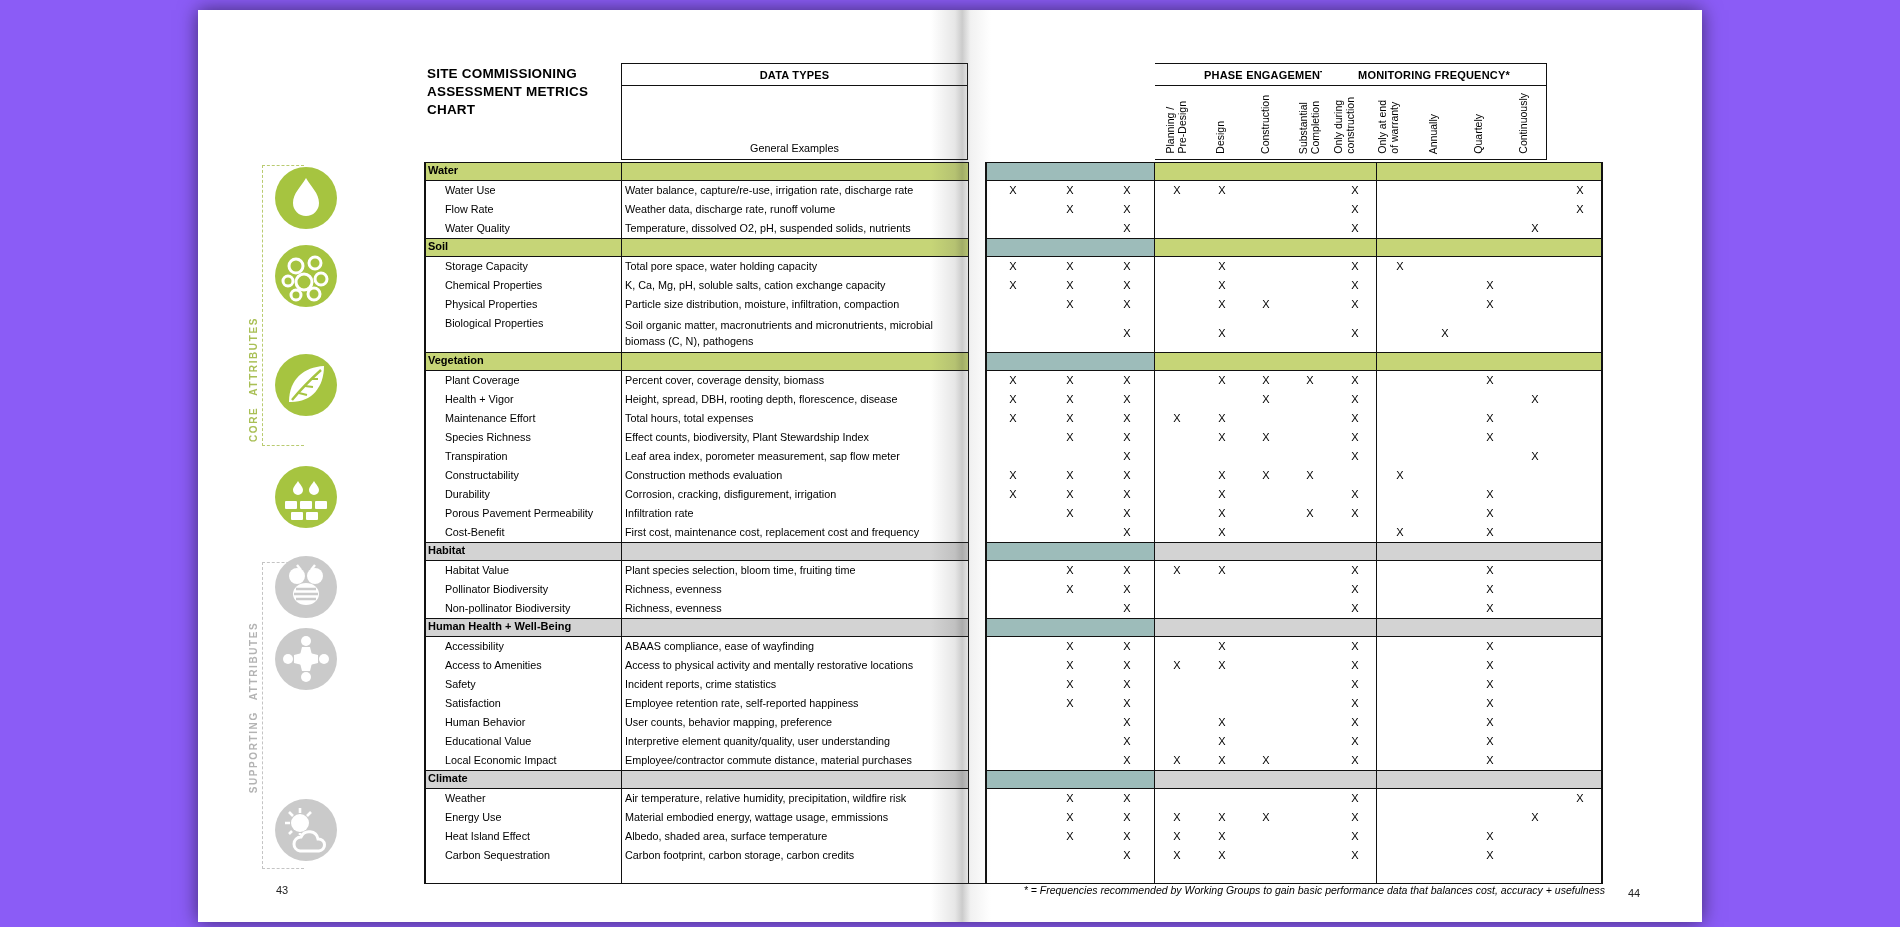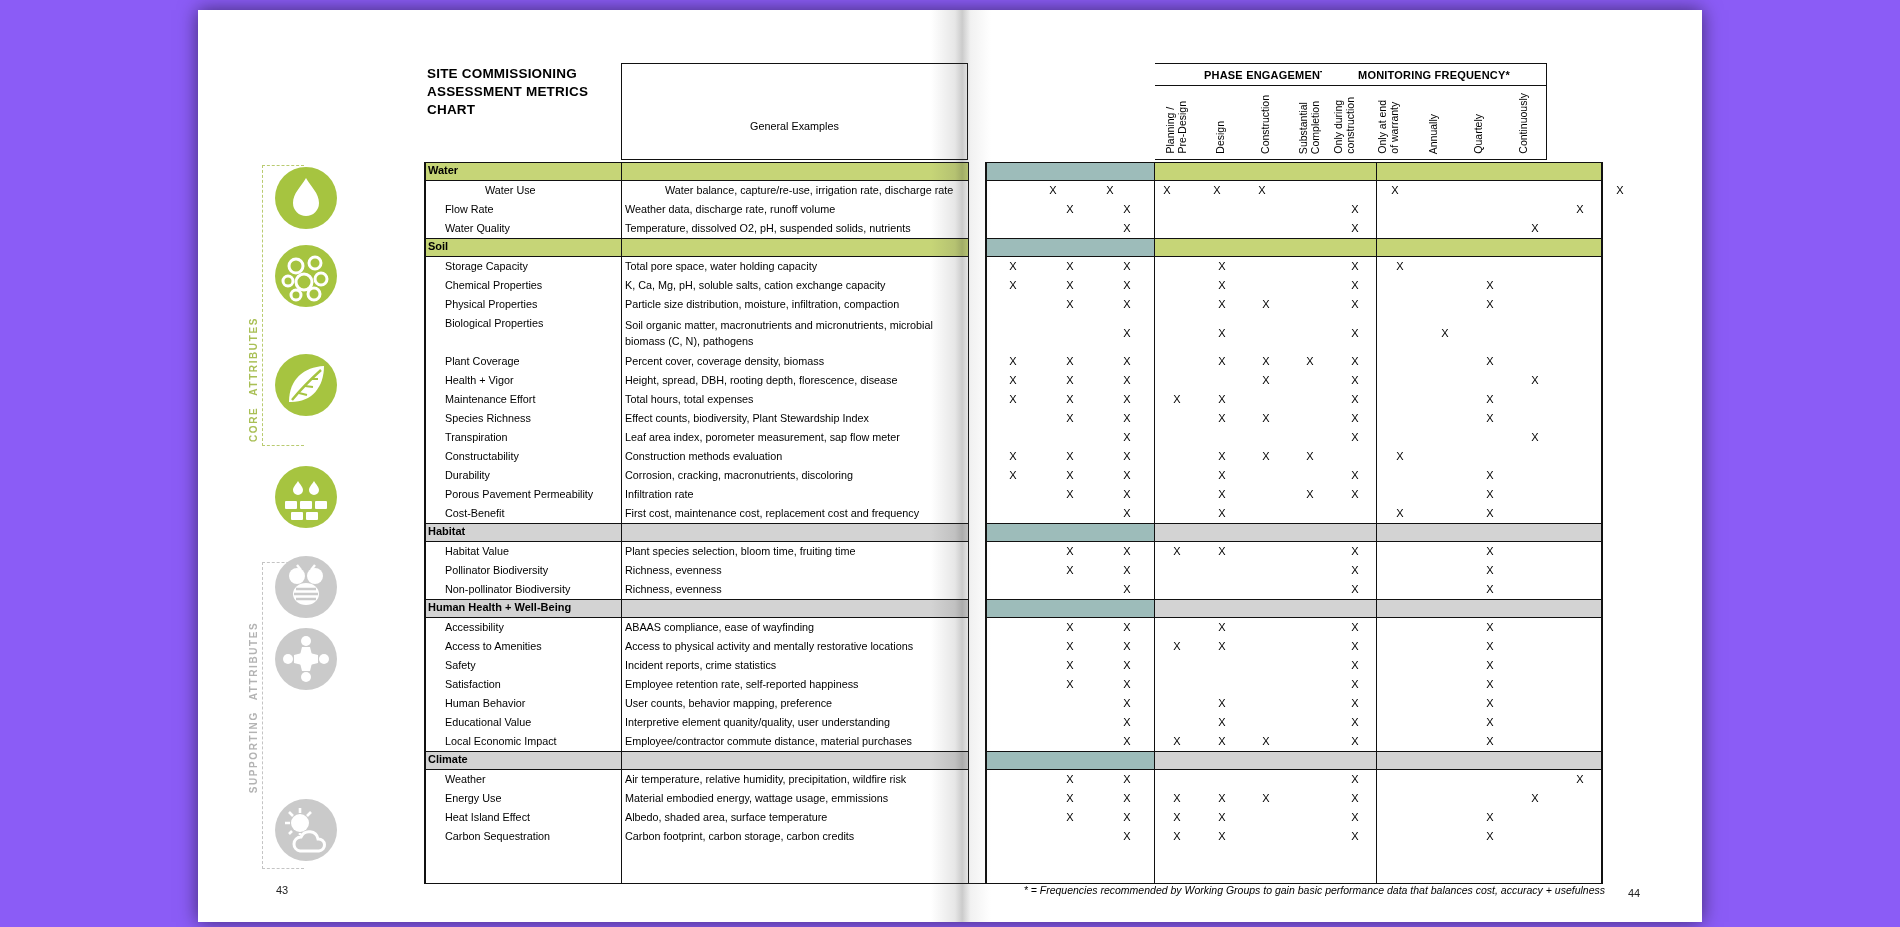--- a/index.html
+++ b/index.html
@@ -127,20 +127,21 @@
       <circle cx="32" cy="32" r="31" fill="var(--icon-gray)"></circle>
       <circle cx="26" cy="25" r="9" fill="#fff"></circle>
       <g stroke="#fff" stroke-width="2.6">
         <path d="M26 10 v5 M26 35 v2 M11 25 h5 M15 14 l4 4 M37 14 l-4 4 M15 36 l3 -3"></path>
       </g>
       <path d="M20 46 a7 7 0 0 1 7 -7 a9 9 0 0 1 17 2 a6 6 0 0 1 1 12 h-19 a7 7 0 0 1 -6 -7 Z" fill="var(--icon-gray)" stroke="#fff" stroke-width="3"></path>
     </svg>
 
     <div class="tbl">
       <div class="hbox" style="left:197px; width:347px;">
+        <div class="hbox-title">DATA TYPES</div>
         <div class="hbox-low">
           <div class="gen-ex">General Examples</div>
         </div>
       </div>
       <div class="hbox" style="left:731px; width:222px; border-left:none;">
         <div class="hbox-title">PHASE ENGAGEMENT</div>
         <div class="hbox-low">
             <div class="rot-wrap" id="phase-cells">
               <div class="rot-cell">
                 <span class="vtext">Planning /
@@ -188,21 +189,21 @@
           </div>
       </div>
 
       <div class="tbody" id="table-body">
           <div class="band">
             <div class="band-piece" style="left: 0px; width: 544px; background: var(--band-core);"></div>
             <div class="band-piece" style="left: 561px; width: 617px; background: var(--band-core);"></div>
             <div class="band-piece" style="left: 561px; width: 169px; background: var(--band-perf);"></div>
             <div class="band-label">Water</div>
           </div>
-          <div class="row" style="height: 19px; margin-left: 40px;">
+          <div class="row" style="height: 19px;">
             <div class="cell-metric">Water Use</div>
             <div class="cell-ex">Water balance, capture/re-use, irrigation rate, discharge rate</div>
             <div class="xmark" style="left: 569px; line-height: 19px;">X</div>
             <div class="xmark" style="left: 626px; line-height: 19px;">X</div>
             <div class="xmark" style="left: 683px; line-height: 19px;">X</div>
             <div class="xmark" style="left: 733px; line-height: 19px;">X</div>
             <div class="xmark" style="left: 778px; line-height: 19px;">X</div>
             <div class="xmark" style="left: 911px; line-height: 19px;">X</div>
             <div class="xmark" style="left: 1136px; line-height: 19px;">X</div>
           </div>
@@ -258,20 +259,26 @@
             <div class="xmark" style="left: 1046px; line-height: 19px;">X</div>
           </div>
           <div class="row row-tall" style="height: 38px;">
             <div class="cell-metric">Biological Properties</div>
             <div class="cell-ex">Soil organic matter, macronutrients and micronutrients, microbial biomass (C, N), pathogens</div>
             <div class="xmark" style="left: 683px; line-height: 38px;">X</div>
             <div class="xmark" style="left: 778px; line-height: 38px;">X</div>
             <div class="xmark" style="left: 911px; line-height: 38px;">X</div>
             <div class="xmark" style="left: 1001px; line-height: 38px;">X</div>
           </div>
+          <div class="band">
+            <div class="band-piece" style="left: 0px; width: 544px; background: var(--band-core);"></div>
+            <div class="band-piece" style="left: 561px; width: 617px; background: var(--band-core);"></div>
+            <div class="band-piece" style="left: 561px; width: 169px; background: var(--band-perf);"></div>
+            <div class="band-label">Vegetation</div>
+          </div>
           <div class="row" style="height: 19px;">
             <div class="cell-metric">Plant Coverage</div>
             <div class="cell-ex">Percent cover, coverage density, biomass</div>
             <div class="xmark" style="left: 569px; line-height: 19px;">X</div>
             <div class="xmark" style="left: 626px; line-height: 19px;">X</div>
             <div class="xmark" style="left: 683px; line-height: 19px;">X</div>
             <div class="xmark" style="left: 778px; line-height: 19px;">X</div>
             <div class="xmark" style="left: 822px; line-height: 19px;">X</div>
             <div class="xmark" style="left: 866px; line-height: 19px;">X</div>
             <div class="xmark" style="left: 911px; line-height: 19px;">X</div>
@@ -321,21 +328,21 @@
             <div class="xmark" style="left: 569px; line-height: 19px;">X</div>
             <div class="xmark" style="left: 626px; line-height: 19px;">X</div>
             <div class="xmark" style="left: 683px; line-height: 19px;">X</div>
             <div class="xmark" style="left: 778px; line-height: 19px;">X</div>
             <div class="xmark" style="left: 822px; line-height: 19px;">X</div>
             <div class="xmark" style="left: 866px; line-height: 19px;">X</div>
             <div class="xmark" style="left: 956px; line-height: 19px;">X</div>
           </div>
           <div class="row" style="height: 19px; text-decoration: underline;">
             <div class="cell-metric">Durability</div>
-            <div class="cell-ex">Corrosion, cracking, macronutrients, discoloring</div>
+            <div class="cell-ex">Corrosion, cracking, disfigurement, irrigation</div>
             <div class="xmark" style="left: 569px; line-height: 19px;">X</div>
             <div class="xmark" style="left: 626px; line-height: 19px;">X</div>
             <div class="xmark" style="left: 683px; line-height: 19px;">X</div>
             <div class="xmark" style="left: 778px; line-height: 19px;">X</div>
             <div class="xmark" style="left: 911px; line-height: 19px;">X</div>
             <div class="xmark" style="left: 1046px; line-height: 19px;">X</div>
           </div>
           <div class="row" style="height: 19px;">
             <div class="cell-metric">Porous Pavement Permeability</div>
             <div class="cell-ex">Infiltration rate</div>

